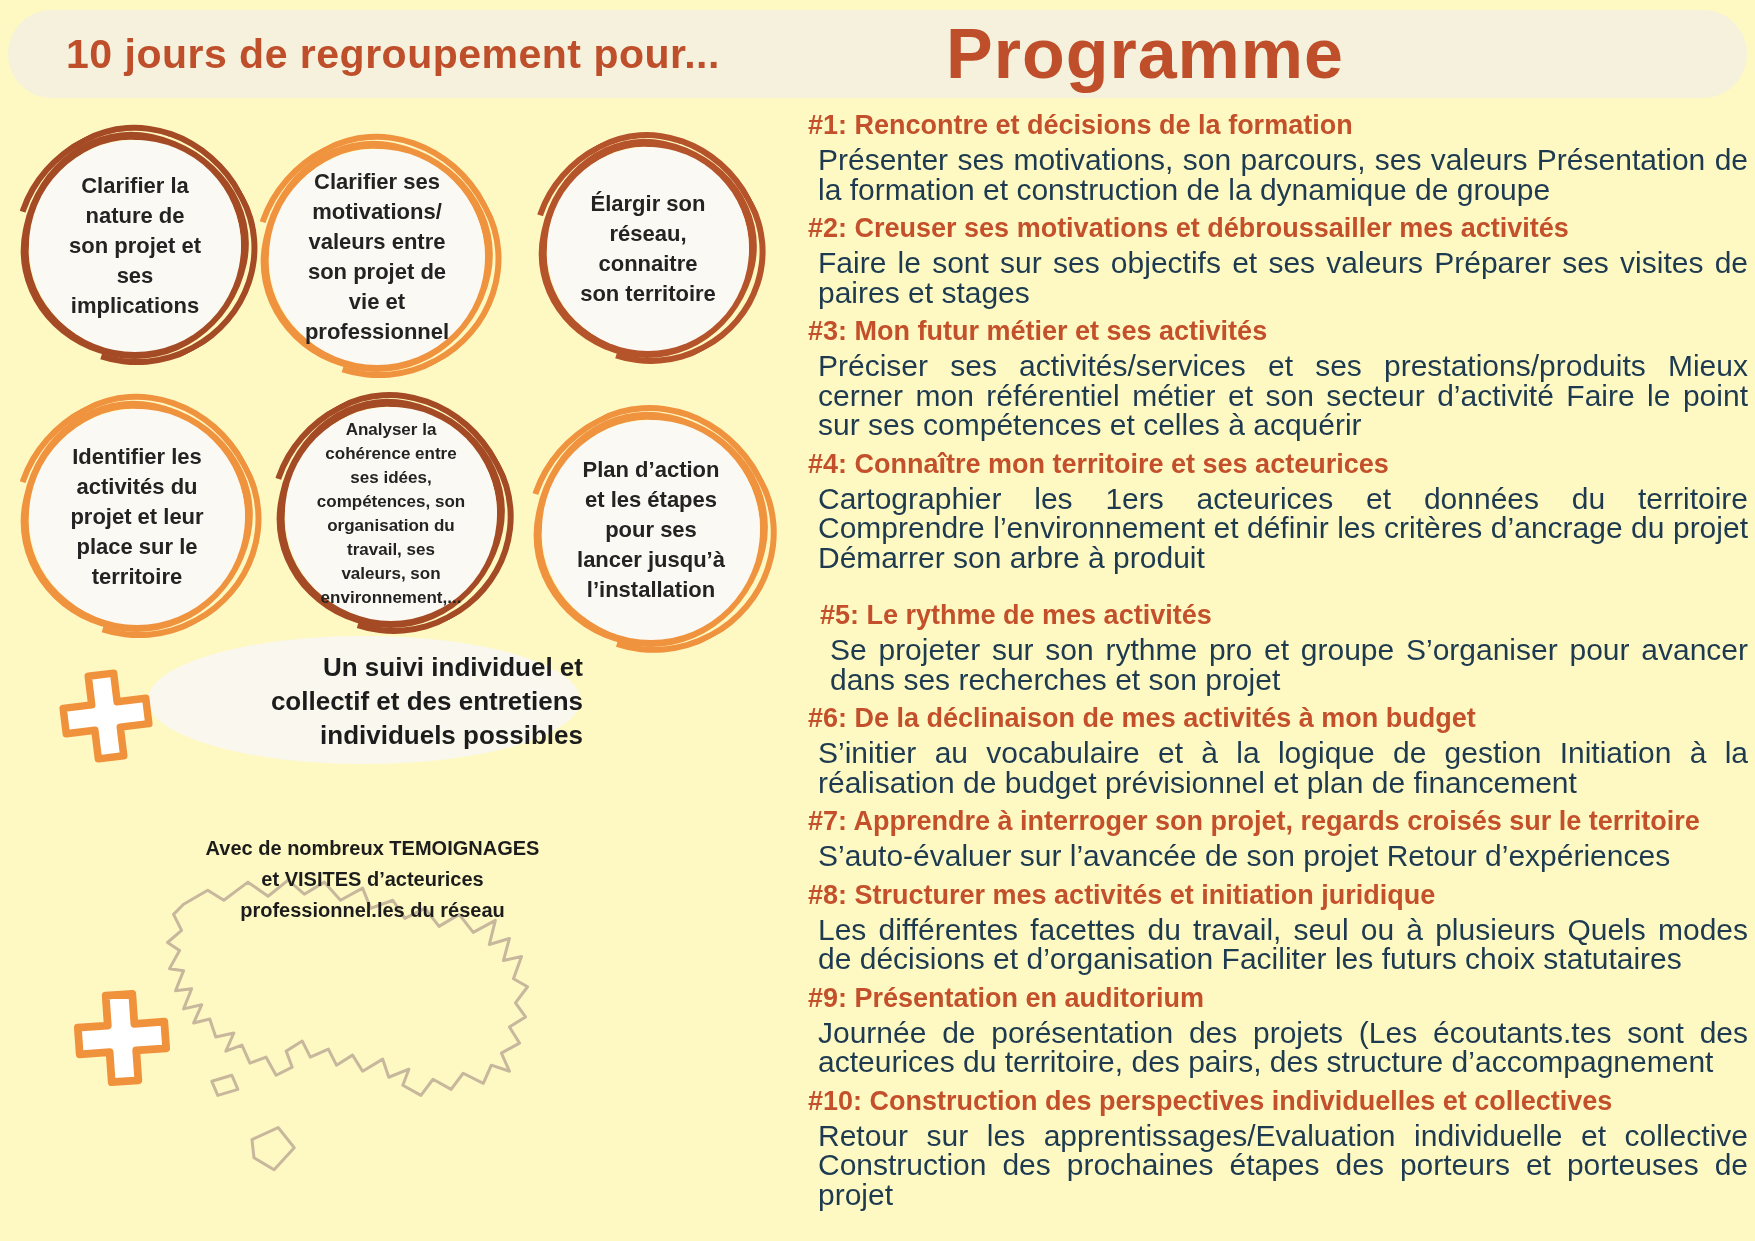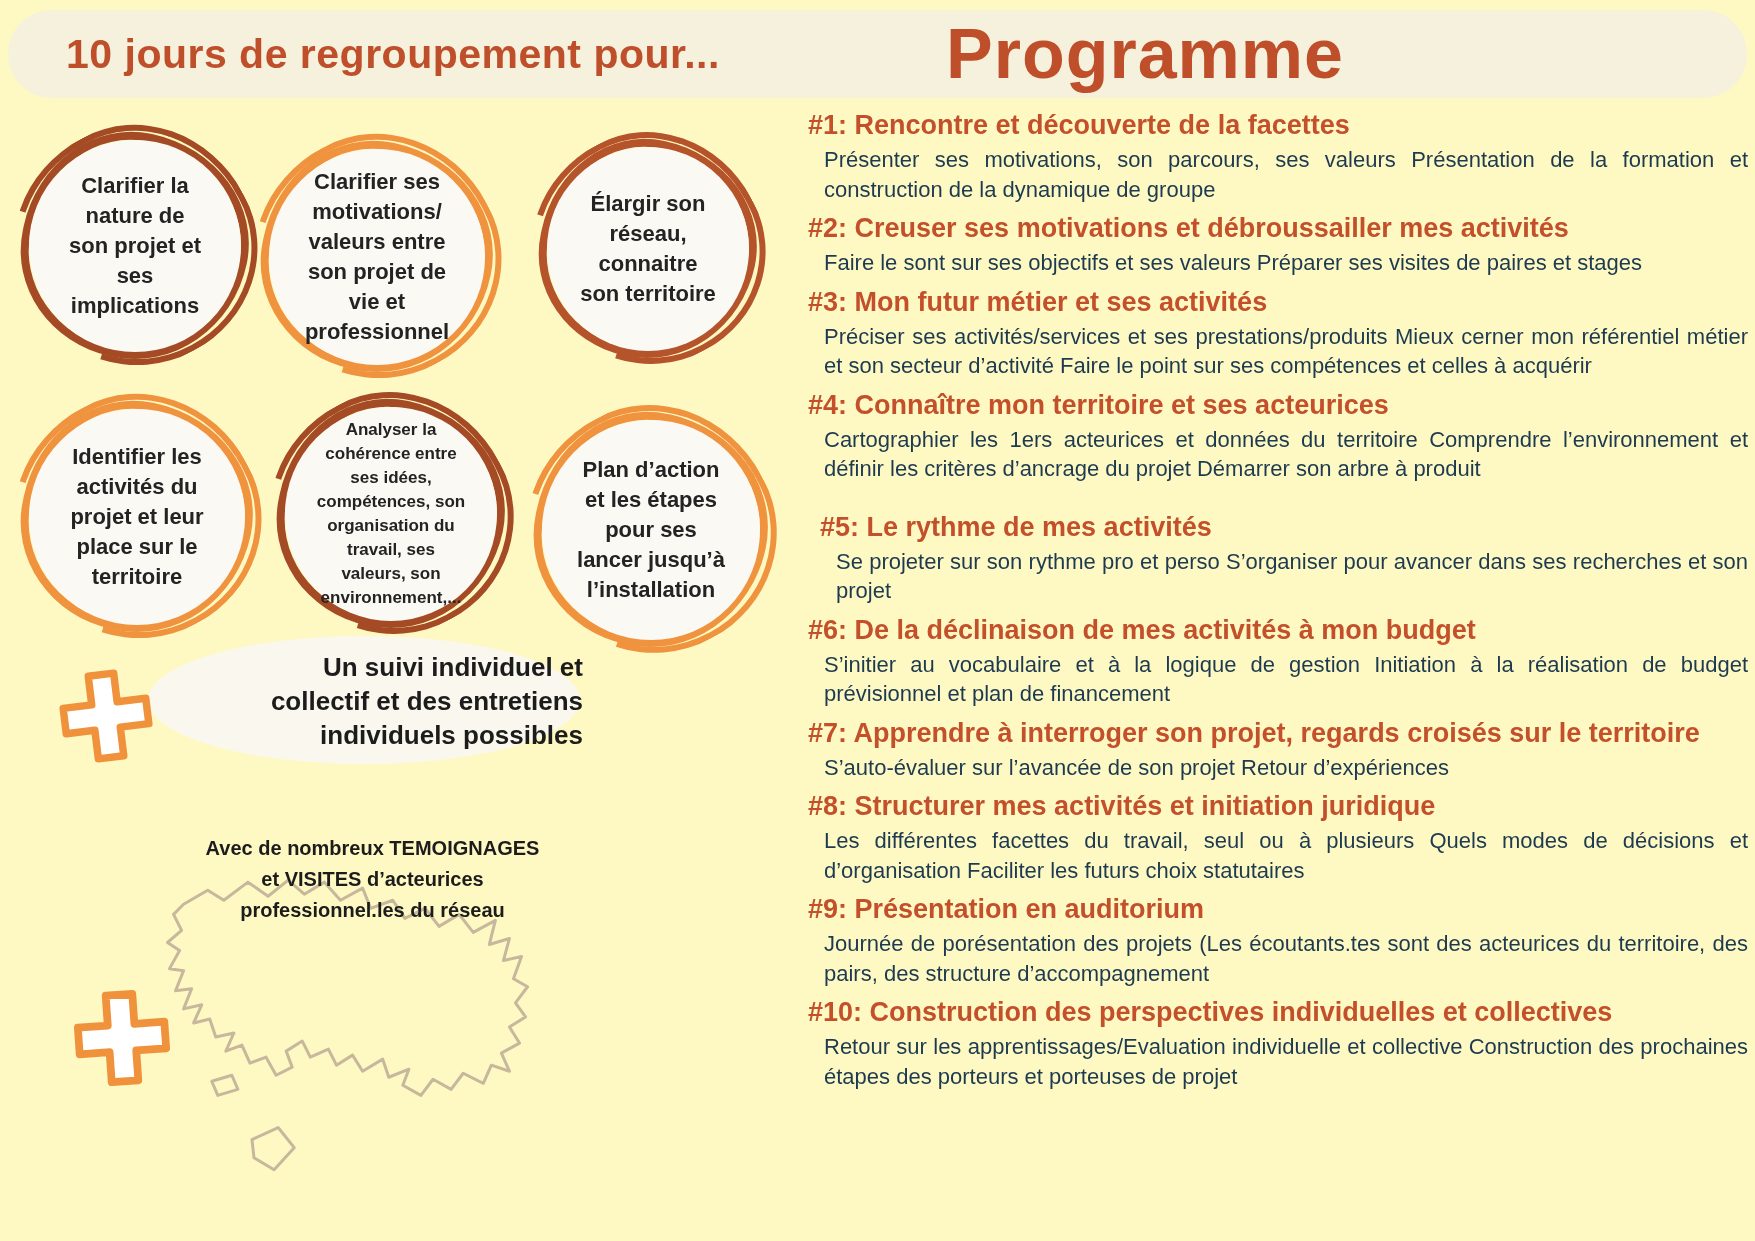--- a/index.html
+++ b/index.html
@@ -37,21 +37,21 @@
         white-space:pre-line;font-weight:700;color:#1c1c1c;font-size:26px;line-height:34px;}
   .temoignages-text{position:absolute;left:150px;top:833px;width:445px;text-align:center;
         white-space:pre-line;font-weight:700;color:#1c1c1c;font-size:20px;line-height:31px;z-index:3;}
   .plus{position:absolute;z-index:2;}
   .map-svg{position:absolute;left:155px;top:856px;z-index:1;}
 
   
   .program{position:absolute;left:808px;top:102px;width:940px;}
   .section h3{margin:6px 0 3px 0;font-size:27px;line-height:34px;font-weight:700;
         color:#c3502b;text-align:justify;}
-  .section p{margin:0 0 7px 16px;font-size:22px;line-height:29.5px;color:#1d3a50;
+  .section p{margin:0 0 7px 10px;font-size:30px;line-height:29.5px;color:#1d3a50;
         text-align:justify;font-weight:500;}
   .section.indent{margin-left:12px;margin-top:26px;}
 </style>
 </head>
 <body>
 
 <div id="page">
 
   <div class="banner">
     <span class="banner-left">10 jours de regroupement pour...</span>
@@ -135,38 +135,38 @@
       <path d="M56,224 L76,218 L82,232 L62,238 Z"></path>
       <path d="M96,282 L122,270 L138,290 L118,312 L98,300 Z"></path>
     </g>
   </svg>
   <div class="temoignages-text">Avec de nombreux TEMOIGNAGES
 et VISITES d’acteurices
 professionnel.les du réseau</div>
 
   <div class="program">
     <div class="section">
-      <h3>#1: Rencontre et découverte de la facettes</h3>
+      <h3>#1: Rencontre et décisions de la formation</h3>
       <p>Présenter ses motivations, son parcours, ses valeurs Présentation de la formation et construction de la dynamique de groupe</p>
     </div>
     <div class="section">
       <h3>#2: Creuser ses motivations et débroussailler mes activités</h3>
       <p>Faire le sont sur ses objectifs et ses valeurs Préparer ses visites de paires et stages</p>
     </div>
     <div class="section">
       <h3>#3: Mon futur métier et ses activités</h3>
       <p>Préciser ses activités/services et ses prestations/produits Mieux cerner mon référentiel métier et son secteur d’activité Faire le point sur ses compétences et celles à acquérir</p>
     </div>
     <div class="section">
       <h3>#4: Connaître mon territoire et ses acteurices</h3>
       <p>Cartographier les 1ers acteurices et données du territoire Comprendre l’environnement et définir les critères d’ancrage du projet Démarrer son arbre à produit</p>
     </div>
     <div class="section indent">
       <h3>#5: Le rythme de mes activités</h3>
-      <p>Se projeter sur son rythme pro et perso S’organiser pour avancer dans ses recherches et son projet</p>
+      <p>Se projeter sur son rythme pro et groupe S’organiser pour avancer dans ses recherches et son projet</p>
     </div>
     <div class="section">
       <h3>#6: De la déclinaison de mes activités à mon budget</h3>
       <p>S’initier au vocabulaire et à la logique de gestion Initiation à la réalisation de budget prévisionnel et plan de financement</p>
     </div>
     <div class="section">
       <h3>#7: Apprendre à interroger son projet, regards croisés sur le territoire</h3>
       <p>S’auto-évaluer sur l’avancée de son projet Retour d’expériences</p>
     </div>
     <div class="section">

